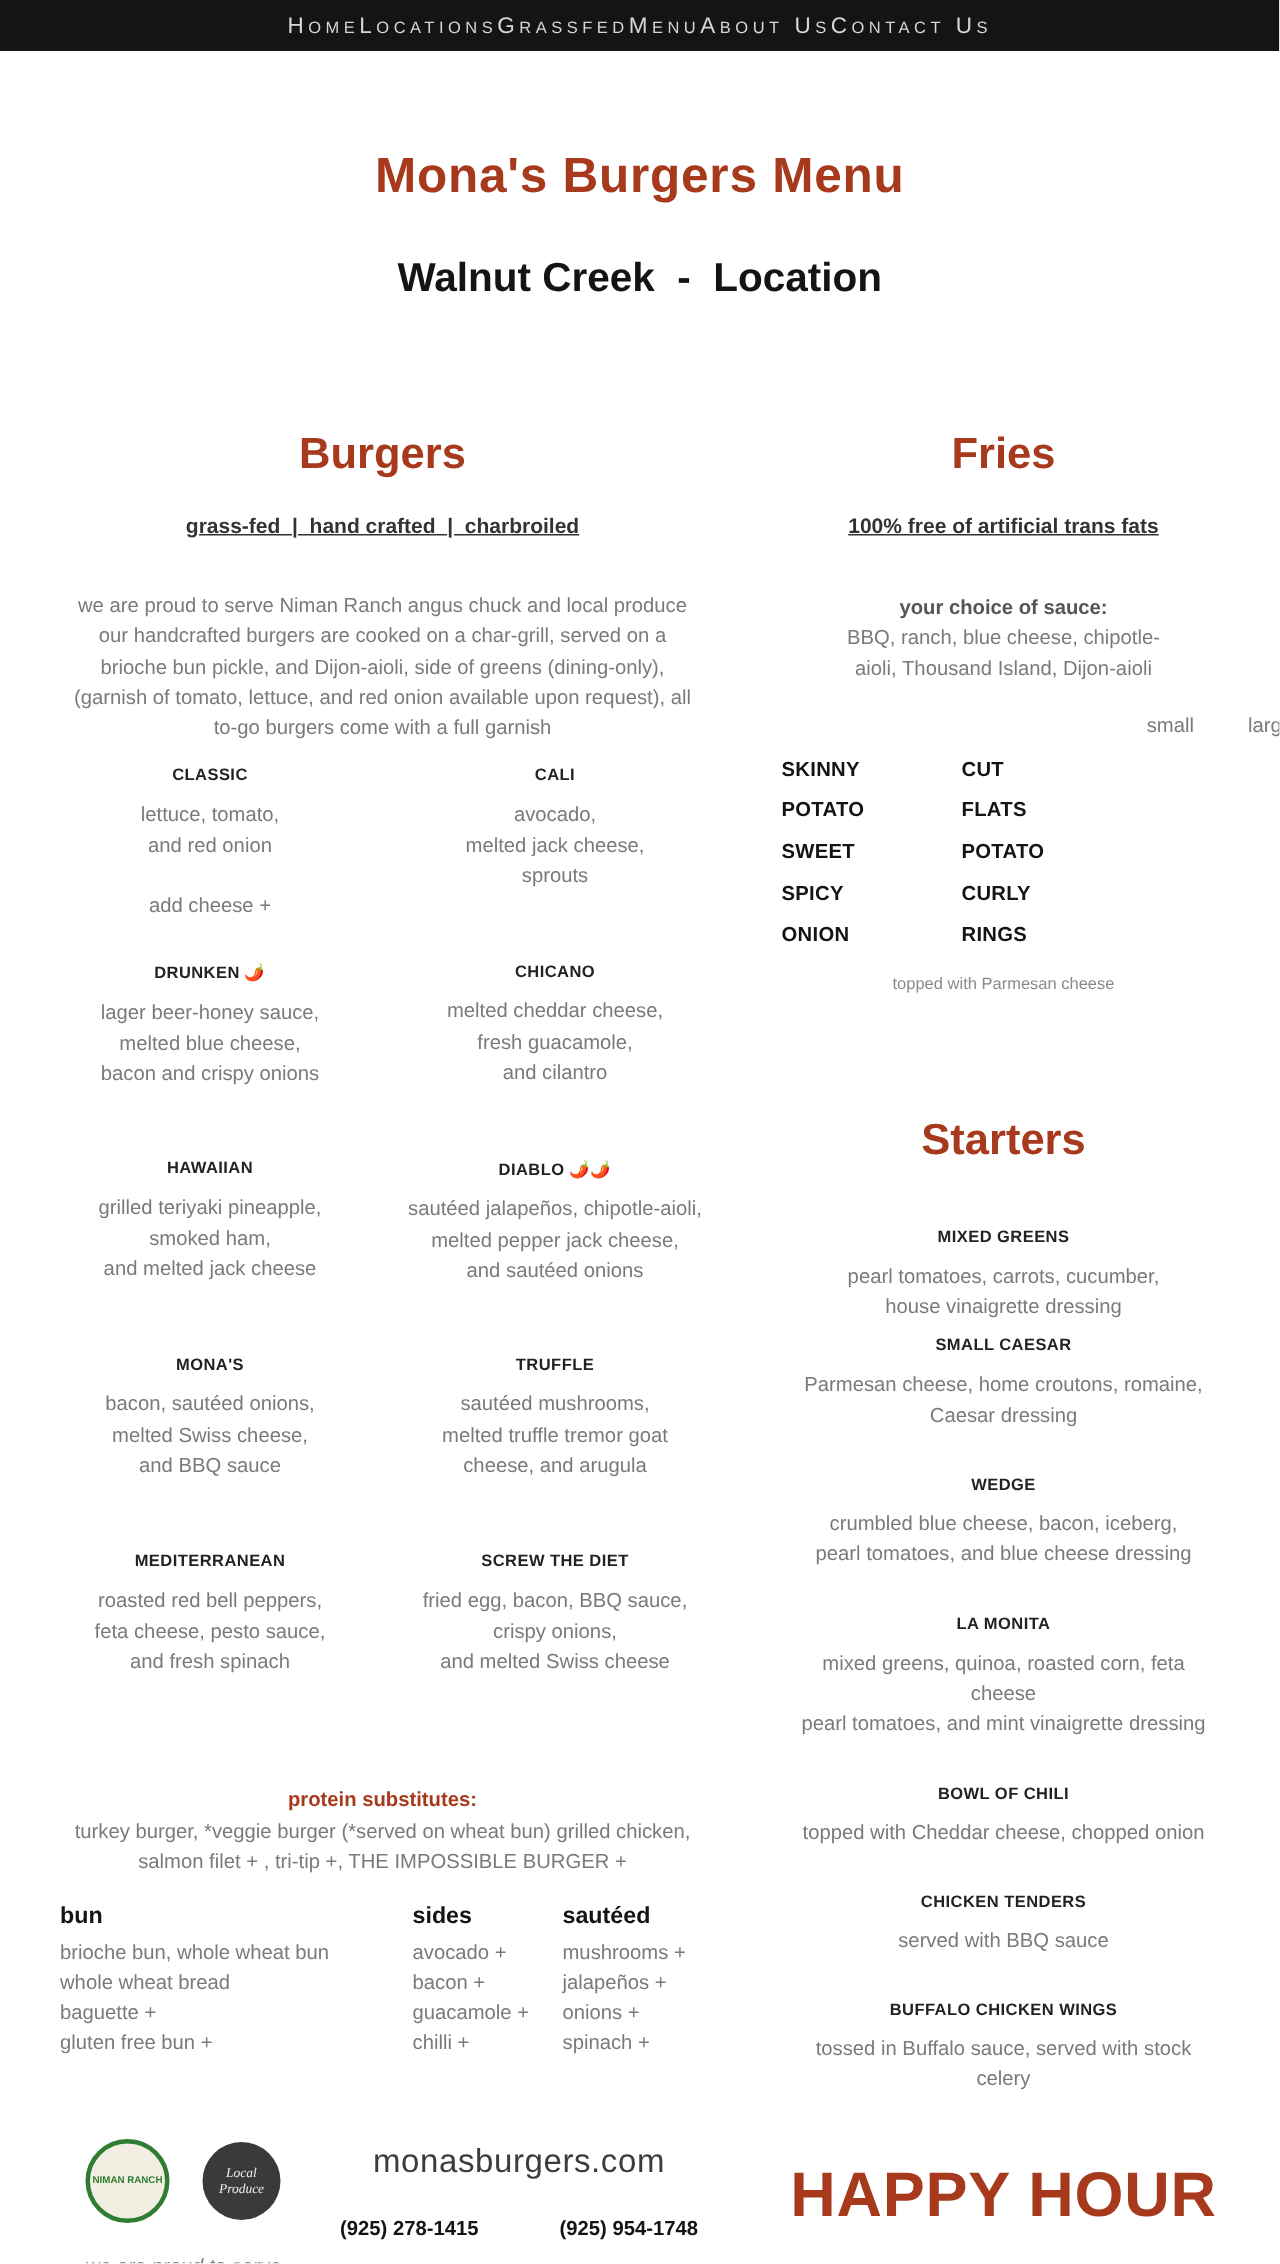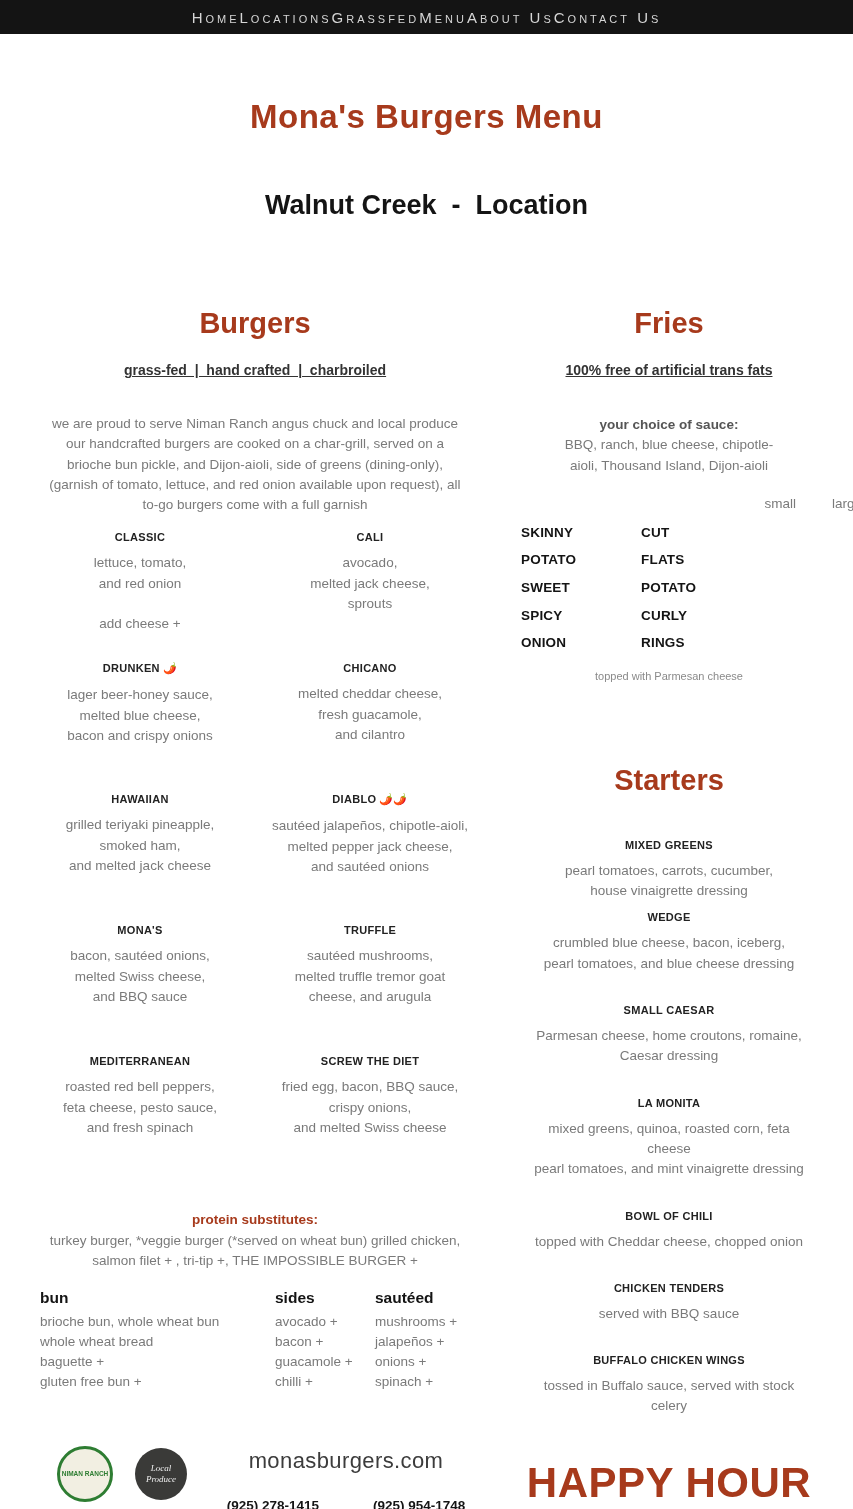--- a/index.html
+++ b/index.html
@@ -7,21 +7,21 @@
   body { font-family: "Liberation Sans", sans-serif; color: #1a1a1a; }
 
   .page { width: 853px; height: 1509px; margin: 0 auto; background: #fff; overflow: hidden; position: relative; }
 
   
   .navbar { height: 34px; background: #141414; display: flex; justify-content: center; align-items: center; padding: 0 14px; }
   .nav-item { color: #d6d6d6; font-variant: small-caps; letter-spacing: 3px; font-size: 15px; cursor: pointer; text-decoration: none; white-space: nowrap; }
 
   
   .page-title { color: #a73a1c; font-size: 33px; font-weight: bold; text-align: center; margin: 64px 0 0 0; letter-spacing: 0.5px; }
-  .page-subtitle { color: #141414; font-size: 27px; font-weight: bold; text-align: center; margin-top: 54px; white-space: pre-wrap; }
+  .page-subtitle { color: #141414; font-size: 27px; font-weight: bold; text-align: center; margin-top: 34px; white-space: pre-wrap; }
 
   
   .columns { display: flex; align-items: flex-start; margin-top: 86px; }
   .col-left { width: 485px; padding-left: 25px; text-align: center; }
   .col-right { width: 368px; text-align: center; }
 
   .section-heading { font-size: 29px; font-weight: bold; color: #a73a1c; margin: 0; }
 
   .tagline { margin-top: 22px; font-size: 14px; font-weight: bold; color: #333; white-space: pre-wrap; text-decoration: underline; }
 
@@ -256,28 +256,28 @@
 
       <h2 class="section-heading starters-heading">Starters</h2>
 
       <div class="starters">
         <div class="starter-item tight">
           <div class="item-name">MIXED GREENS</div>
           <div class="item-desc">pearl tomatoes, carrots, cucumber,
 house vinaigrette dressing</div>
         </div>
         <div class="starter-item">
+          <div class="item-name">SMALL CAESAR</div>
+          <div class="item-desc">Parmesan cheese, home croutons, romaine,
+Caesar dressing</div>
+        </div>
+        <div class="starter-item">
           <div class="item-name">WEDGE</div>
           <div class="item-desc">crumbled blue cheese, bacon, iceberg,
 pearl tomatoes, and blue cheese dressing</div>
-        </div>
-        <div class="starter-item">
-          <div class="item-name">SMALL CAESAR</div>
-          <div class="item-desc">Parmesan cheese, home croutons, romaine,
-Caesar dressing</div>
         </div>
         <div class="starter-item">
           <div class="item-name">LA MONITA</div>
           <div class="item-desc">mixed greens, quinoa, roasted corn, feta
 cheese
 pearl tomatoes, and mint vinaigrette dressing</div>
         </div>
         <div class="starter-item">
           <div class="item-name">BOWL OF CHILI</div>
           <div class="item-desc">topped with Cheddar cheese, chopped onion</div>

